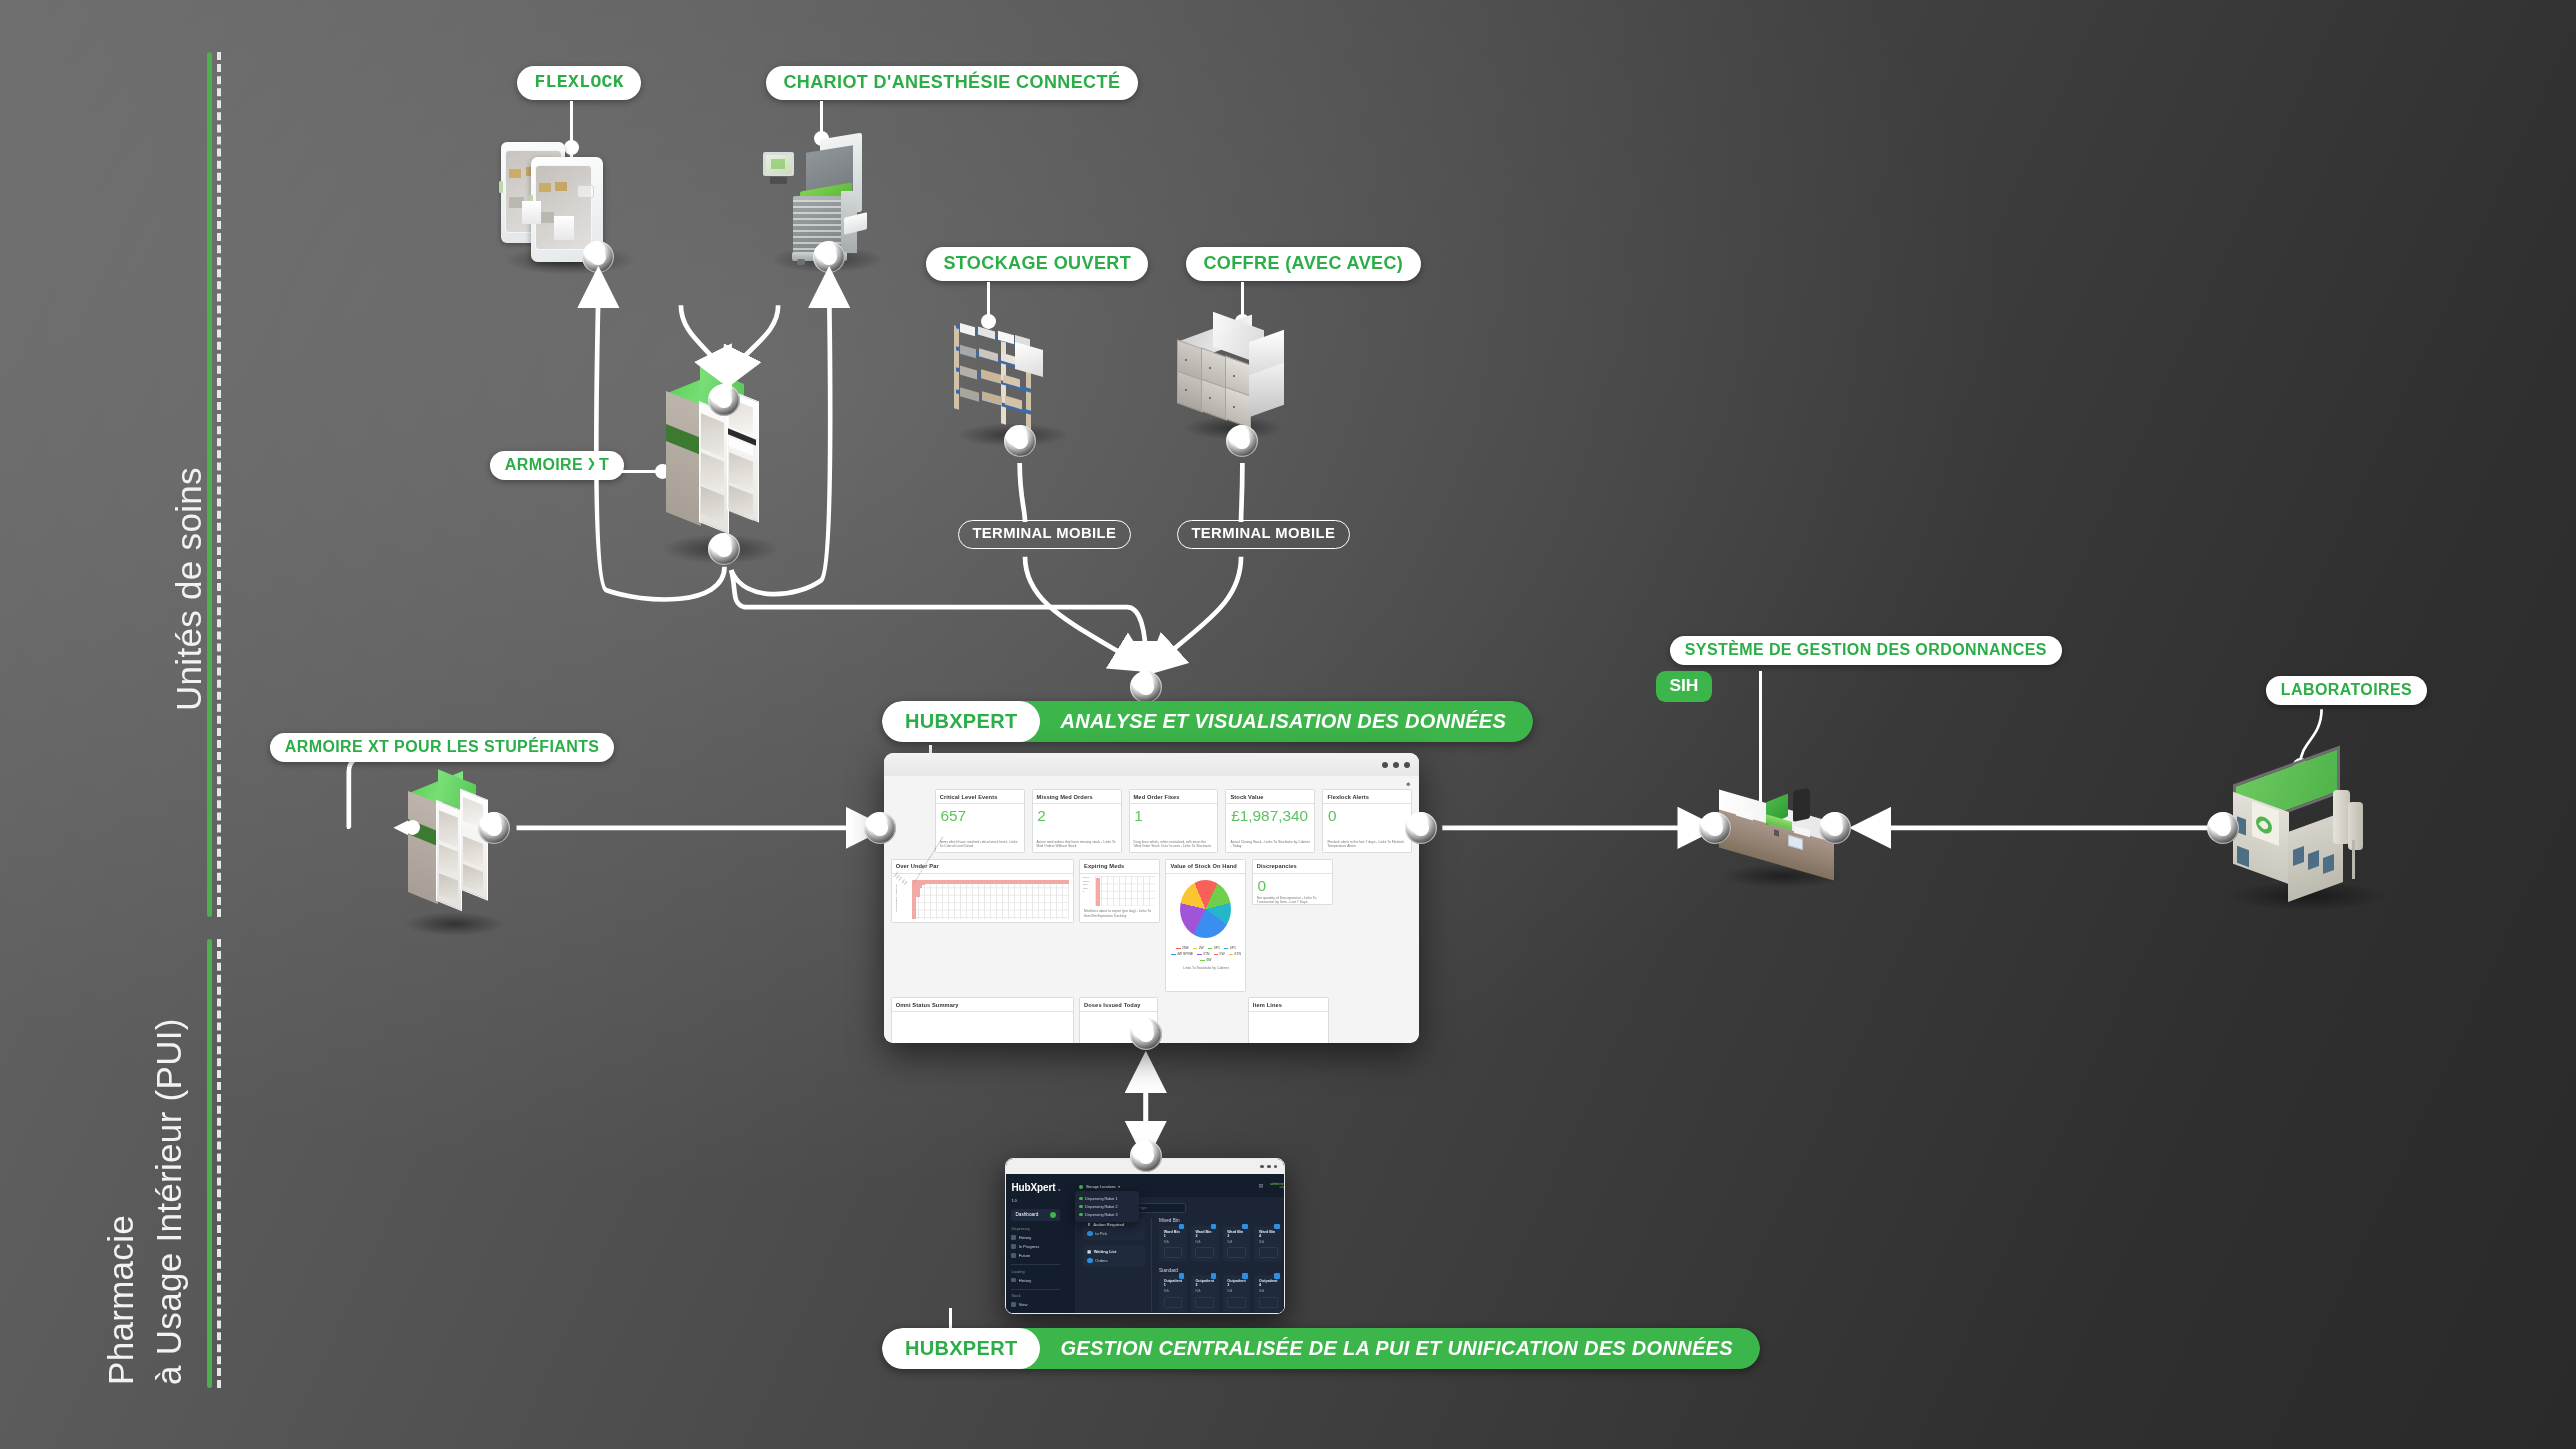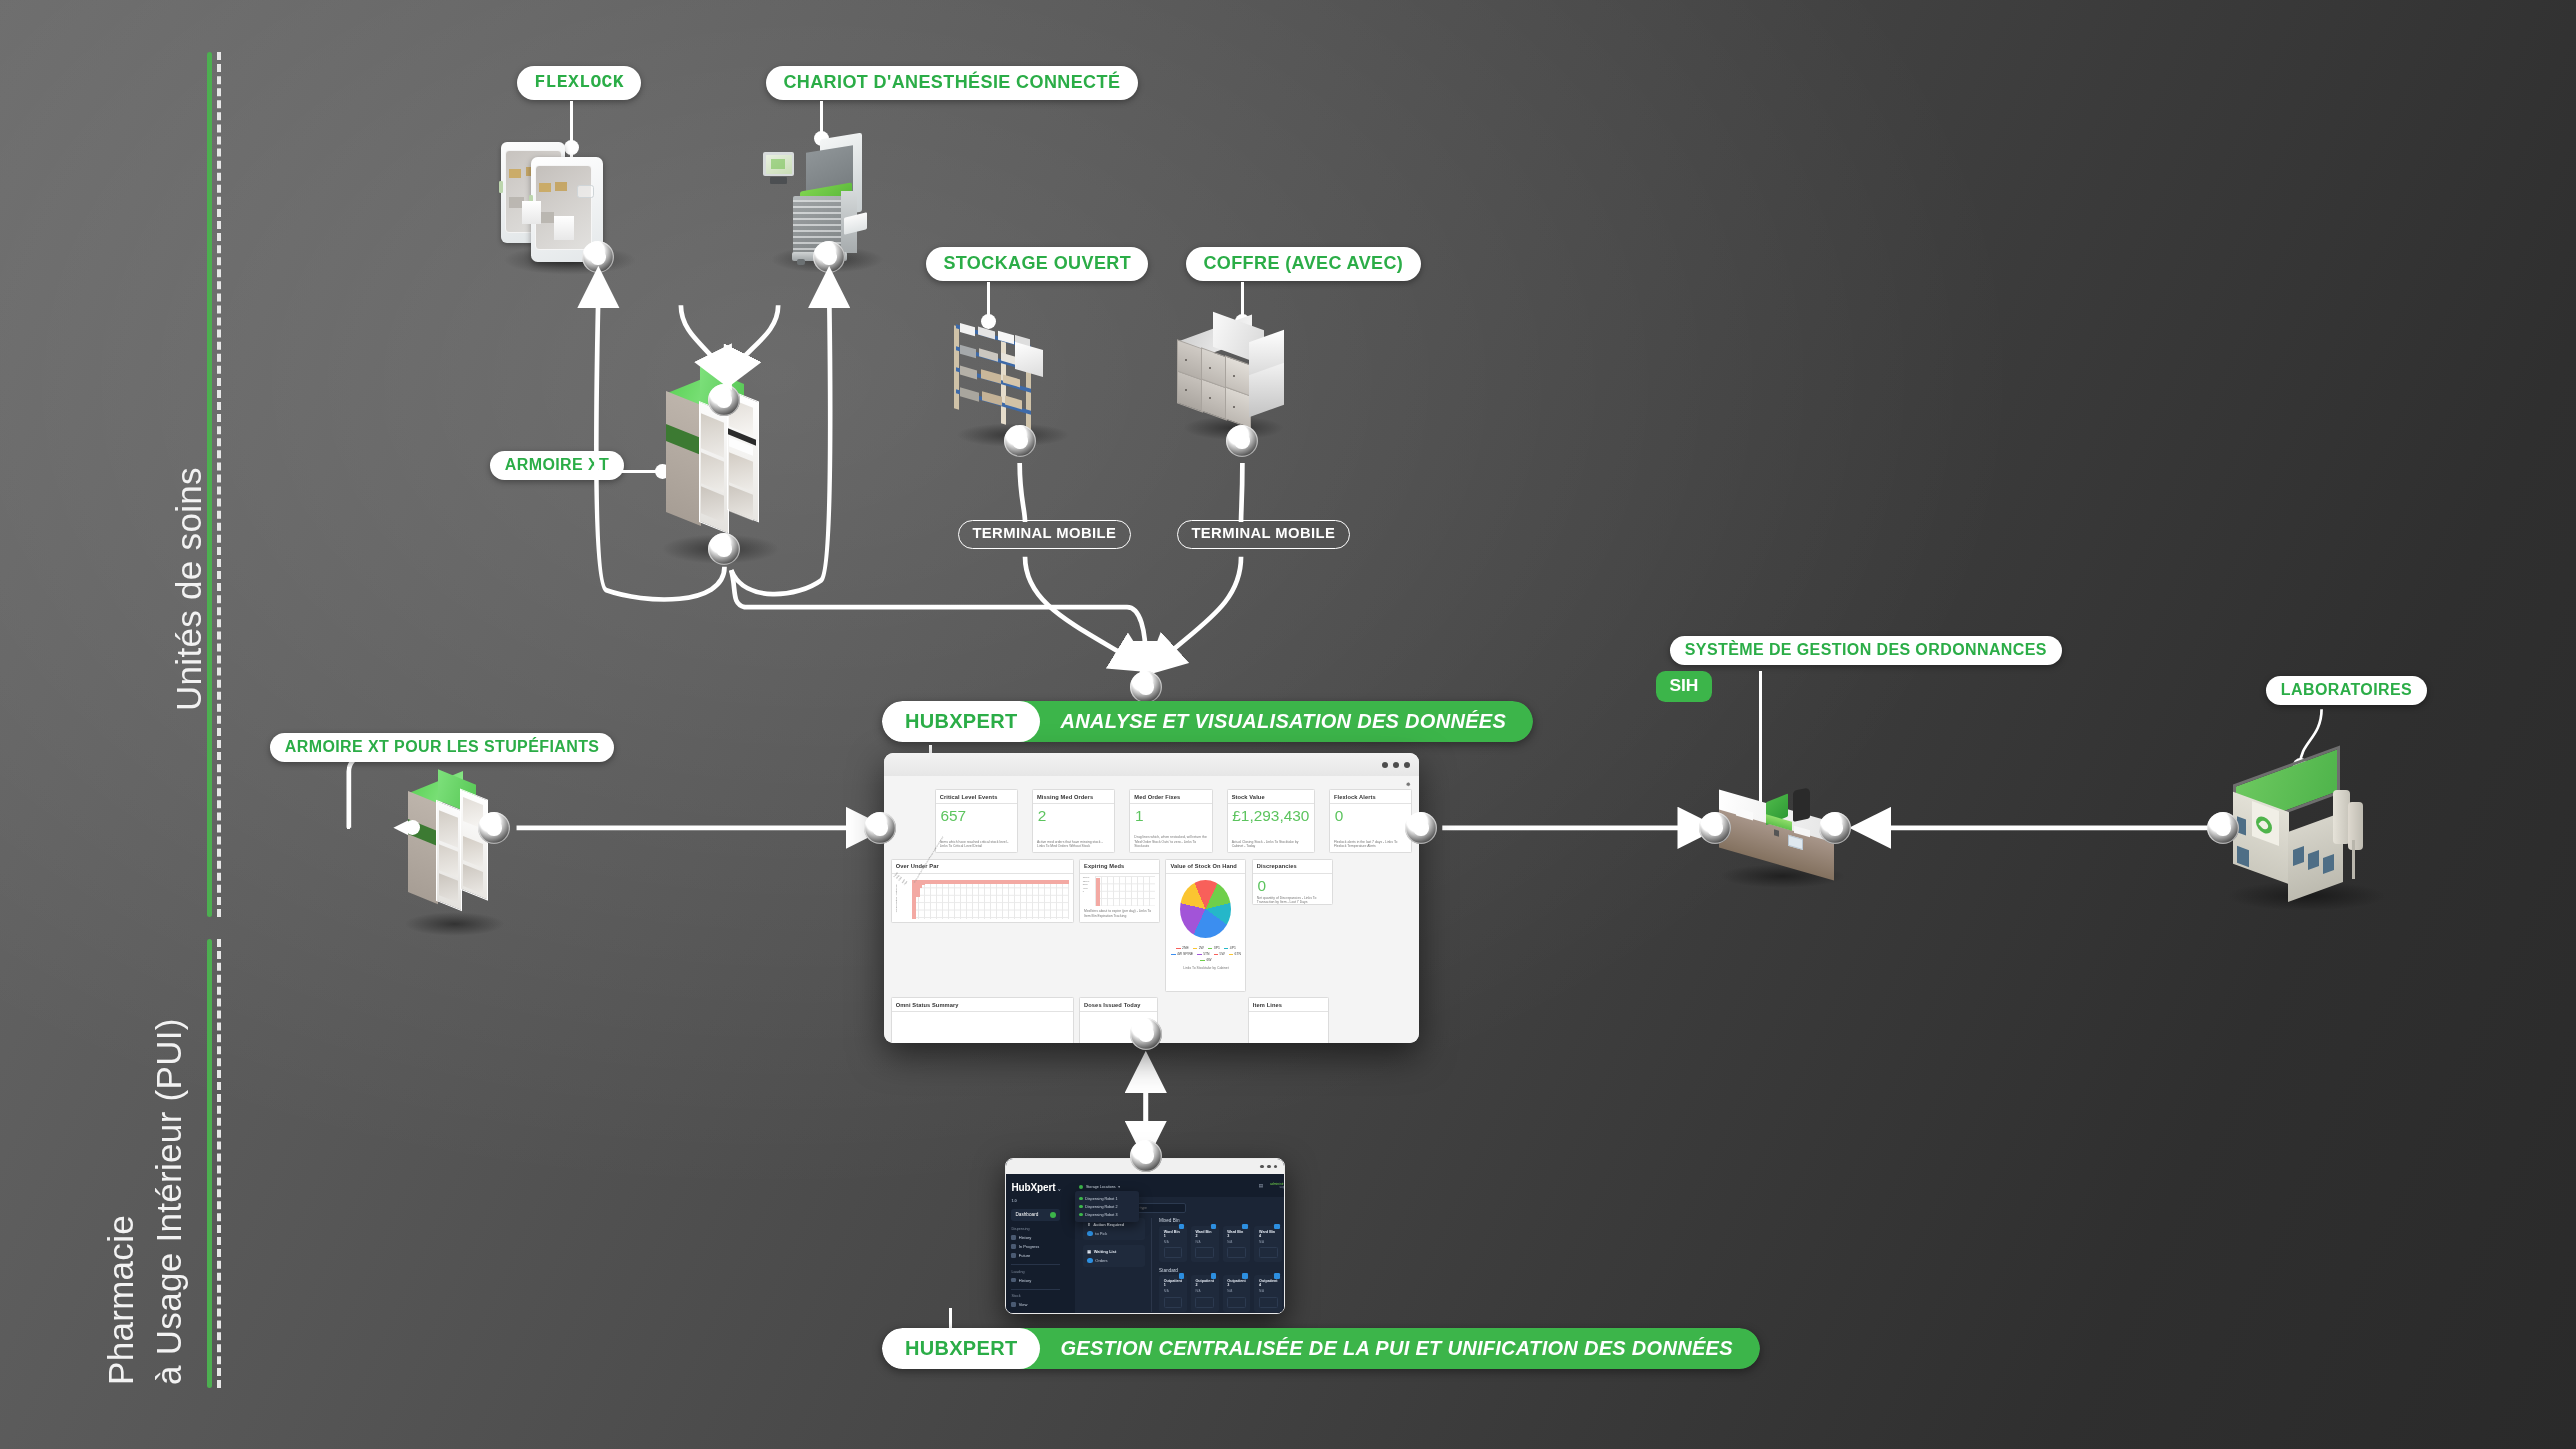--- a/index.html
+++ b/index.html
@@ -61,21 +61,21 @@
   
   .window{position:absolute;background:#fff;border-radius:9.4px;
      box-shadow:0 12px 34px rgba(0,0,0,.55);overflow:hidden;}
   .win-bar{height:23px;background:linear-gradient(#f3f3f3,#e6e6e6);
      display:flex;align-items:center;justify-content:flex-end;padding-right:9.4px;gap:4.7px;}
   .win-bar i{width:6px;height:6px;border-radius:50%;background:#4d4d4d;display:block;}
   .omni-head{height:43px;background:#566a75;display:flex;flex-direction:column;
      align-items:center;justify-content:center;color:#fff;}
   .omni-head .lg{font-size:10px;letter-spacing:0.3px;margin-top:1.3px;}
   .dash-body{background:#f4f4f4;padding:5.4px 6.7px 6.7px;}
-  .kpi-row{display:flex;gap:14px;padding-left:44px;}
+  .kpi-row{display:flex;gap:7px;padding-left:44px;}
   .card{background:#fff;border:0.7px solid #dcdcdc;border-radius:1.3px;
      display:flex;flex-direction:column;}
   .card .ch{font-size:5.7px;font-weight:700;color:#333;padding:3.4px 4px;
      border-bottom:0.7px solid #e2e2e2;letter-spacing:0.1px;}
   .card .cv{font-size:15.4px;color:#5cc45e;padding:4px 4.7px 0;font-weight:400;
      line-height:1;flex:1;}
   .card .cf{font-size:3.4px;color:#777;padding:2.7px 4px 3.4px;line-height:1.35;}
   .mini{font-size:3.4px;color:#777;}
   .grid2{display:flex;gap:5.4px;margin-top:5.4px;}
 
@@ -384,21 +384,21 @@
           <div class="cv">2</div>
           <div class="cf">Active med orders that have missing stock - Links To Med Orders Without Stock</div>
         </div>
         <div class="card" style="flex:1;height:62px;">
           <div class="ch">Med Order Fixes</div>
           <div class="cv">1</div>
           <div class="cf">Drug lines which, when restocked, will return the 'Med Order Stock Outs' to zero - Links To Stockouts</div>
         </div>
         <div class="card" style="flex:1;height:62px;">
           <div class="ch">Stock Value</div>
-          <div class="cv">£1,293,430</div>
+          <div class="cv">£1,987,340</div>
           <div class="cf">Actual Closing Stock - Links To Stocktake by Cabinet - Today</div>
         </div>
         <div class="card" style="flex:1;height:62px;">
           <div class="ch">Flexlock Alerts</div>
           <div class="cv">0</div>
           <div class="cf">Flexlock alerts in the last 7 days - Links To Flexlock Temperature Alerts</div>
         </div>
       </div>
 
       <div class="grid2">

